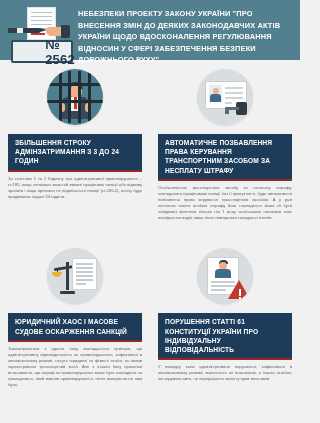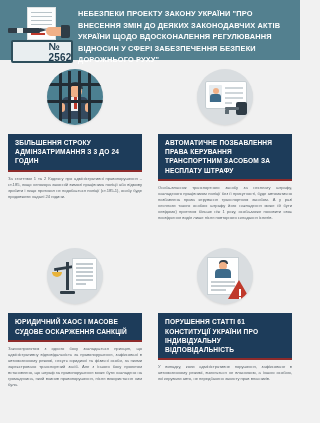--- a/index.html
+++ b/index.html
@@ -62,21 +62,21 @@
   }
   .badge{
     position:absolute;left:5px;top:35px;
     width:58px;height:19px;
     background:#e9eef0;
     border:2px solid #2f4f5c;
     border-radius:2px;
     display:flex;align-items:center;justify-content:center;
   }
   .badge span{
-    font-size:10px;font-weight:bold;color:#1f3b4d;letter-spacing:.2px;
+    font-size:13px;font-weight:bold;color:#1f3b4d;letter-spacing:.2px;
     font-family:"Liberation Sans","DejaVu Sans",sans-serif;
     padding-left:36px;
   }
   .header-title{
     flex:1;
     padding:3px 4px 0 6px;
     color:#ffffff;
     font-size:7.4px;
     line-height:11.6px;
     font-weight:bold;

